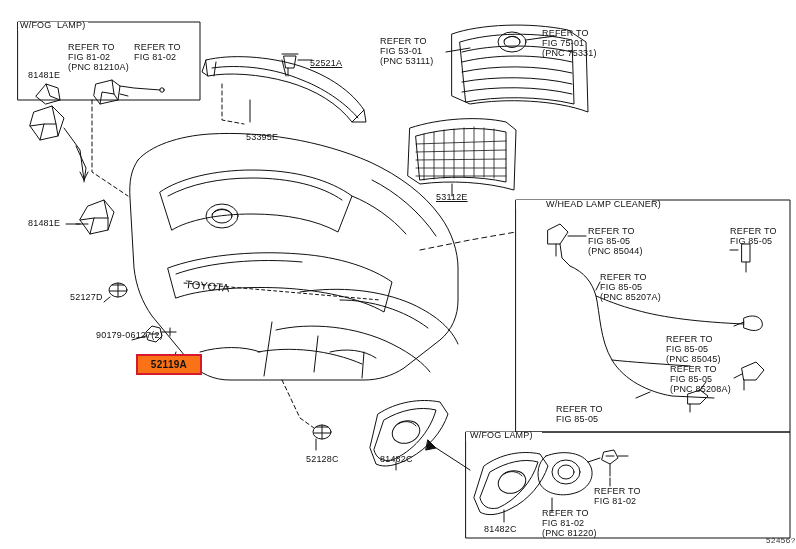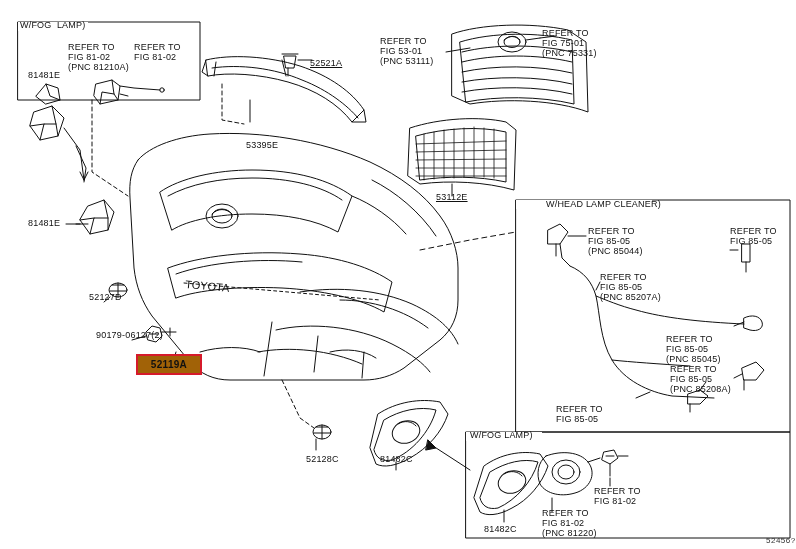--- a/index.html
+++ b/index.html
@@ -2,21 +2,21 @@
 <html><head>
 <meta charset="utf-8">
 <style>
   html,body{margin:0;padding:0;background:#fff;}
   body{width:796px;height:549px;position:relative;overflow:hidden;
        font-family:"Liberation Sans",sans-serif;color:#000;}
   #stage{position:absolute;left:0;top:0;width:796px;height:549px;}
   svg#art{position:absolute;left:0;top:0;width:796px;height:549px;}
   .lbl{position:absolute;font-size:9px;line-height:10px;letter-spacing:0.2px;
        white-space:pre;color:#111;}
-  .hi{position:absolute;border:2px solid #d61a2b;background:#a16207;
+  .hi{position:absolute;border:2px solid #d61a2b;background:#f97316;
       font-size:10px;font-weight:bold;color:#111;display:flex;
       align-items:center;justify-content:center;letter-spacing:0.3px;}
   .corner{position:absolute;font-size:8px;color:#333;letter-spacing:0.5px;padding-left:20px;}
 </style>
 </head>
 <body>
 
 <div id="stage">
 
   <svg id="art" viewBox="0 0 796 549">
@@ -284,25 +284,25 @@
 FIG 81-02</div>
 
   <div class="lbl" style="left:310px;top:58px;text-decoration:underline;">52521A</div>
   <div class="lbl" style="left:380px;top:36px;">REFER TO
 FIG 53-01
 (PNC 53111)</div>
   <div class="lbl" style="left:542px;top:28px;">REFER TO
 FIG 75-01
 (PNC 75331)</div>
 
-  <div class="lbl" style="left:246px;top:140px;">53395E</div>
+  <div class="lbl" style="left:246px;top:132px;">53395E</div>
   <div class="lbl" style="left:436px;top:192px;text-decoration:underline;">53112E</div>
 
   <div class="lbl" style="left:28px;top:218px;">81481E</div>
-  <div class="lbl" style="left:89px;top:292px;">52127D</div>
+  <div class="lbl" style="left:70px;top:292px;">52127D</div>
   <div class="lbl" style="left:96px;top:330px;text-align:right;">90179-06127(2)</div>
 
   <div class="hi" style="left:136px;top:354px;width:62px;height:17px;">52119A</div>
 
   <div class="lbl" style="left:306px;top:454px;">52128C</div>
   <div class="lbl" style="left:380px;top:454px;">81482C</div>
   <div class="lbl" style="left:484px;top:524px;">81482C</div>
   <div class="lbl" style="left:594px;top:486px;">REFER TO
 FIG 81-02</div>
   <div class="lbl" style="left:542px;top:508px;">REFER TO

